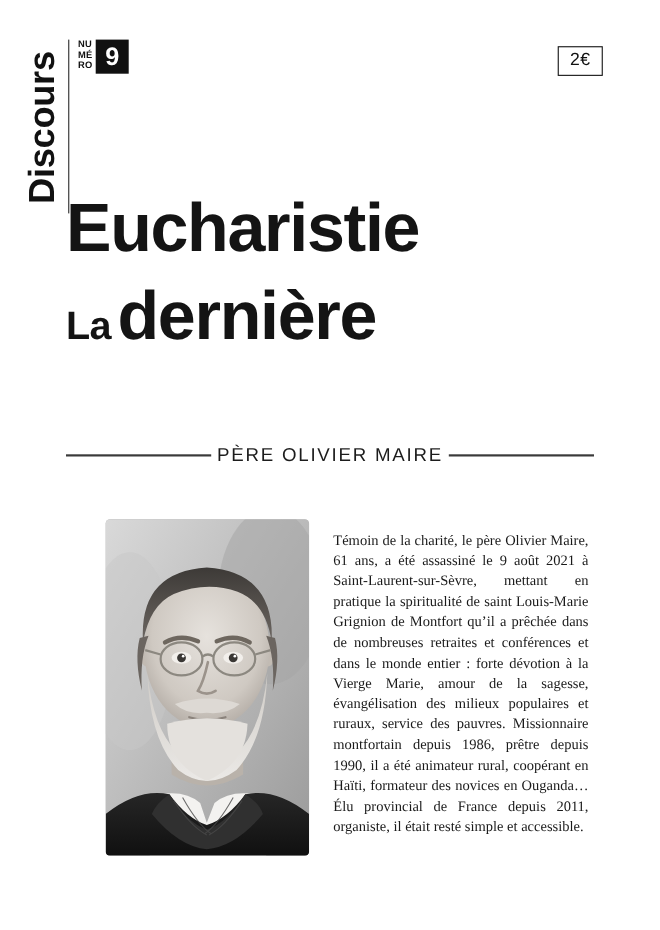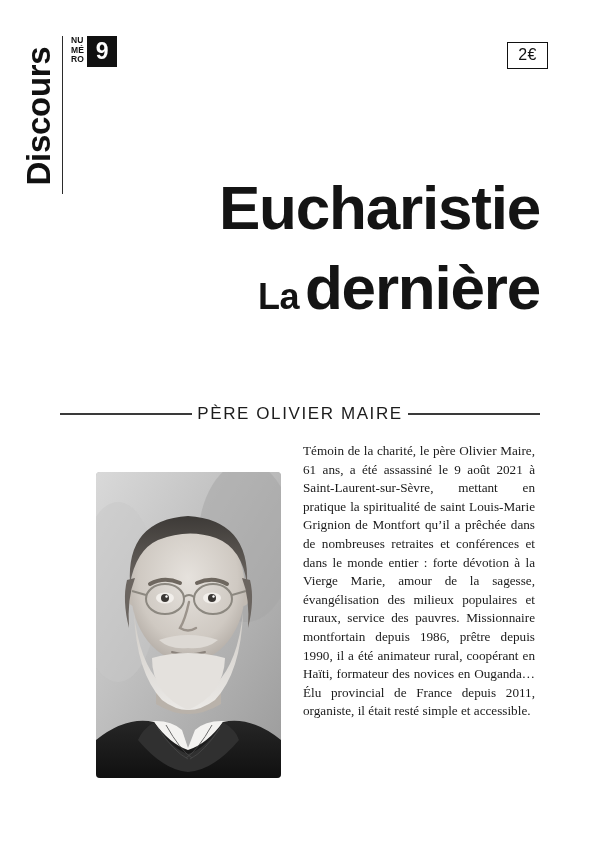--- a/index.html
+++ b/index.html
@@ -100,21 +100,21 @@
     line-height: 1;
     letter-spacing: 0.5px;
   }
 
   
   .headline {
     position: absolute;
     left: 60px;
     top: 178px;
     width: 480px;
-    text-align: right;
+    text-align: left;
   }
   .headline .line {
     font-family: "Liberation Sans", sans-serif;
     font-weight: bold;
     color: #141414;
     letter-spacing: -1.2px;
     line-height: 0.97;
     display: block;
   }
   .headline .l1 { font-size: 62px; }
@@ -159,21 +159,21 @@
     height: 306px;
     border-radius: 4px;
     overflow: hidden;
     background: #b9b9b9;
   }
   .photo svg { display: block; width: 100%; height: 100%; }
 
   .body-col {
     position: absolute;
     left: 303px;
-    top: 442px;
+    top: 482px;
     width: 232px;
   }
   .body-col p {
     margin: 0;
     font-family: "Liberation Serif", serif;
     font-size: 13.2px;
     line-height: 18.6px;
     color: #1a1a1a;
     text-align: justify;
     text-justify: inter-word;

